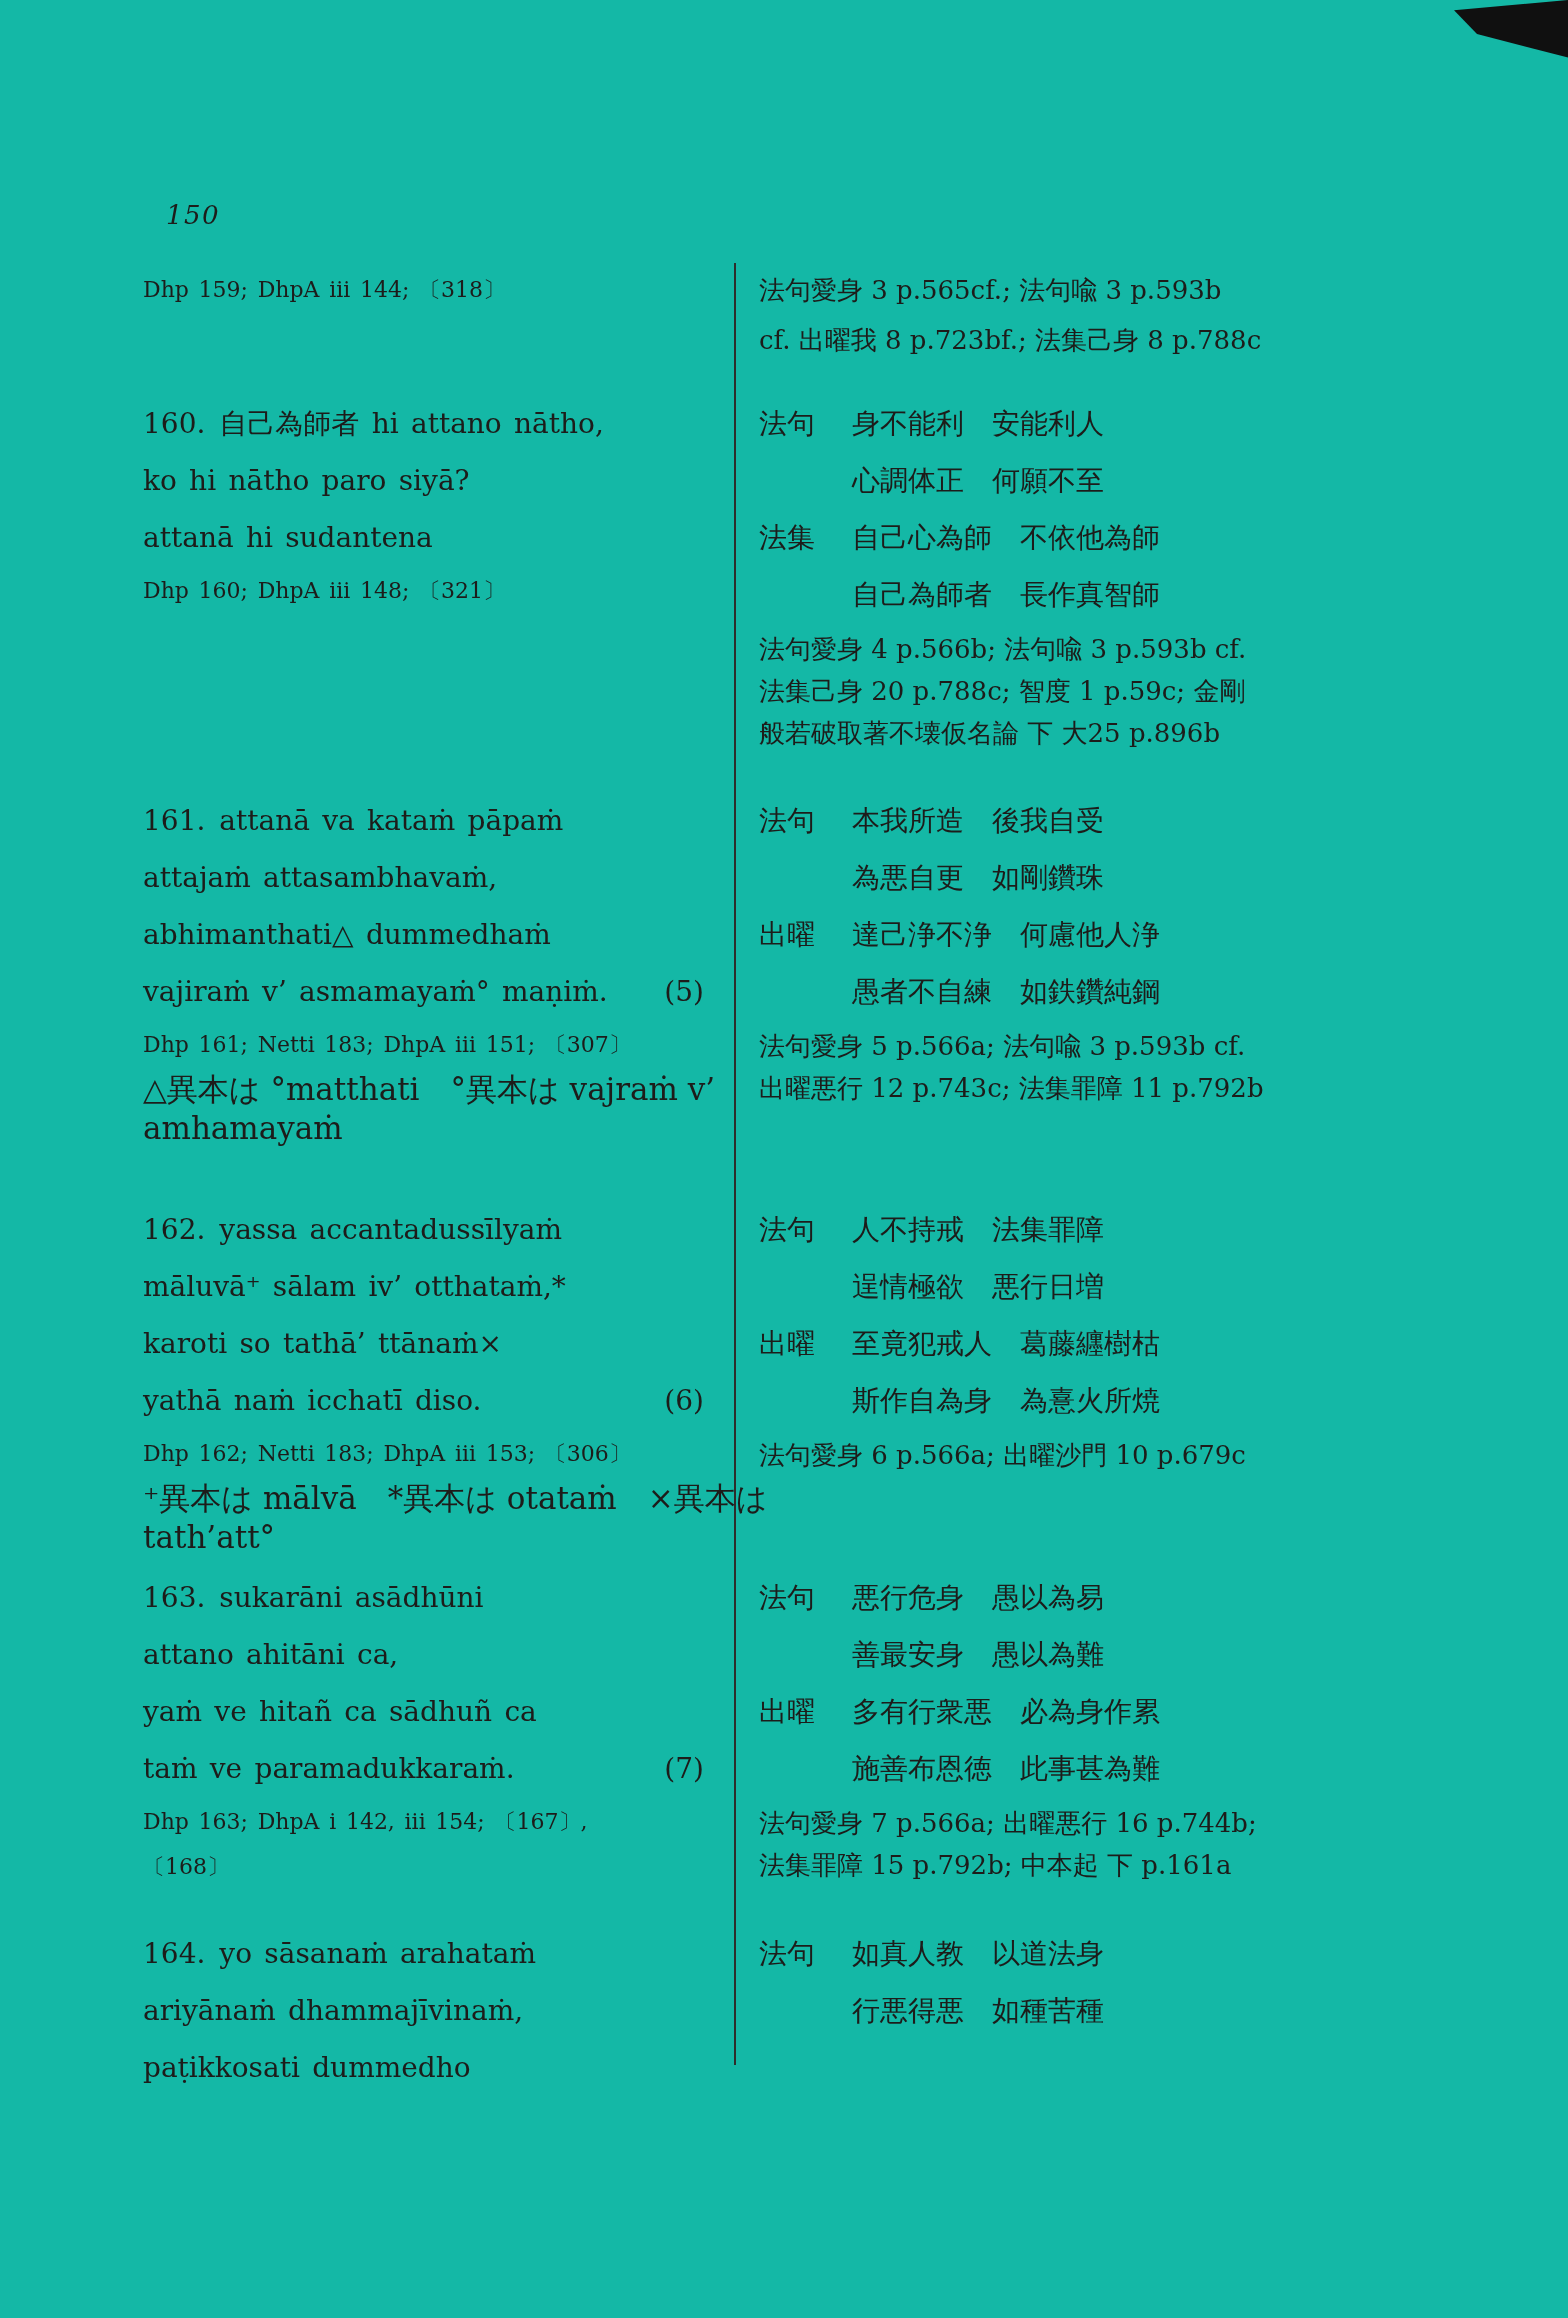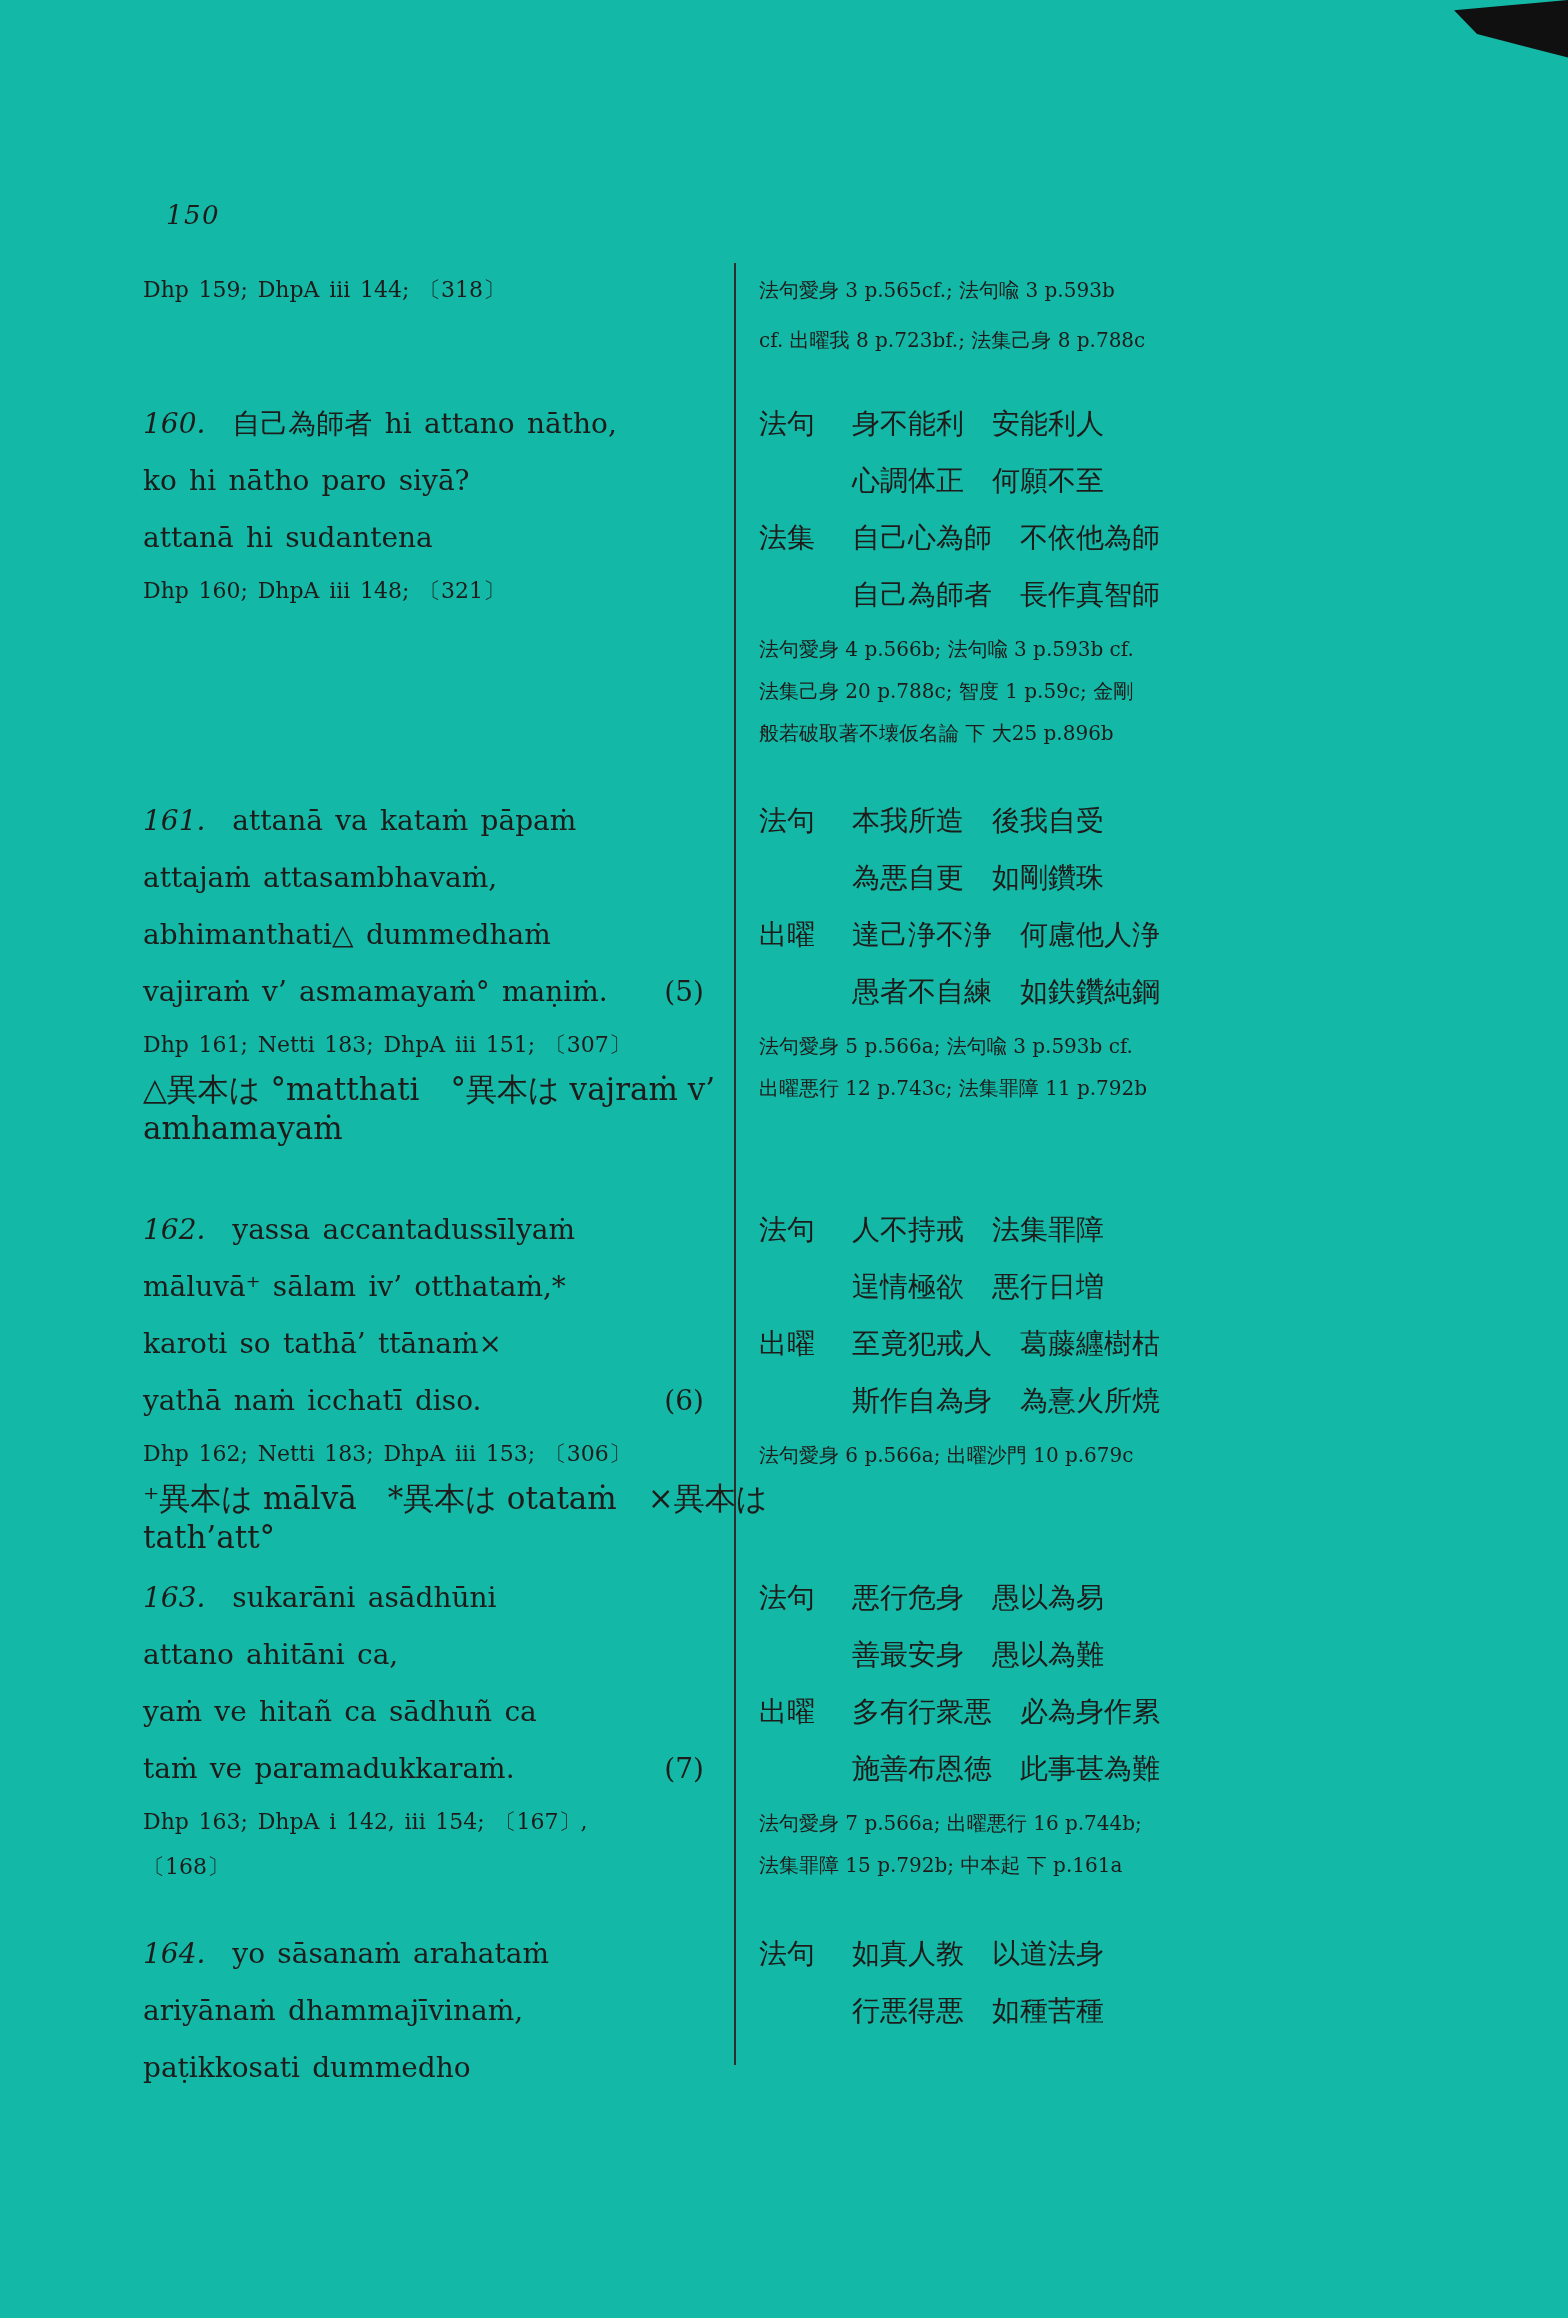--- a/index.html
+++ b/index.html
@@ -35,38 +35,38 @@
   .entry-left  { position: absolute; left: 143px;  width: 561px; }
   .entry-right { position: absolute; left: 759px; width: 784px; }
 
   .pali-line {
     font-size: 28px;
     line-height: 57px;
     word-spacing: 3.4px;
     white-space: nowrap;
   }
   .pali-line.vline { display: flex; justify-content: space-between; }
-  .verse-num { display: inline-block; min-width: 62px; margin-right: 27px; font-style: italic; }
+  .verse-num { display: inline-block; min-width: 62px; margin-right: 14px; }
   .vno { margin-left: 13.5px; }
 
   .cite {
     font-size: 22px;
     line-height: 41px;
     margin-top: 4px;
     word-spacing: 2.7px;
     white-space: nowrap;
   }
   .cite.first { margin-top: 0; }
   .notes { margin-top: 5.4px; }
   .note  { font-size: 31px; line-height: 39px; white-space: nowrap; }
 
   .cn-line { font-size: 28px; line-height: 57px; white-space: nowrap; }
   .cn-label { display: inline-block; width: 93px; }
   .cn-refs { margin-top: 5.4px; }
-  .ref-line { font-size: 20px; line-height: 42px; white-space: nowrap; }
+  .ref-line { font-size: 26px; line-height: 42px; white-space: nowrap; }
   .ref-line.tall { line-height: 50px; }
 </style>
 </head>
 <body>
 
 <div class="page">
 
   <div class="corner-mark"></div>
   <div class="page-number">150</div>
   <div class="divider"></div>

